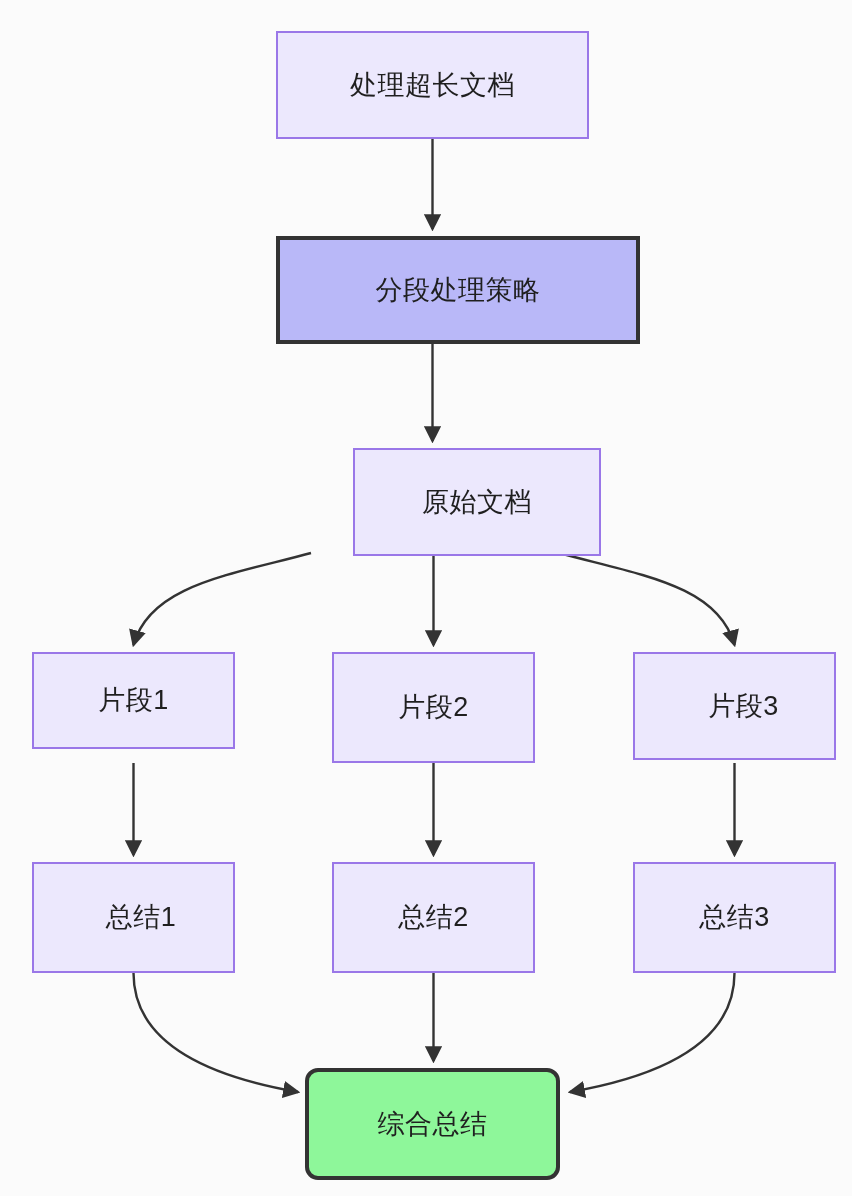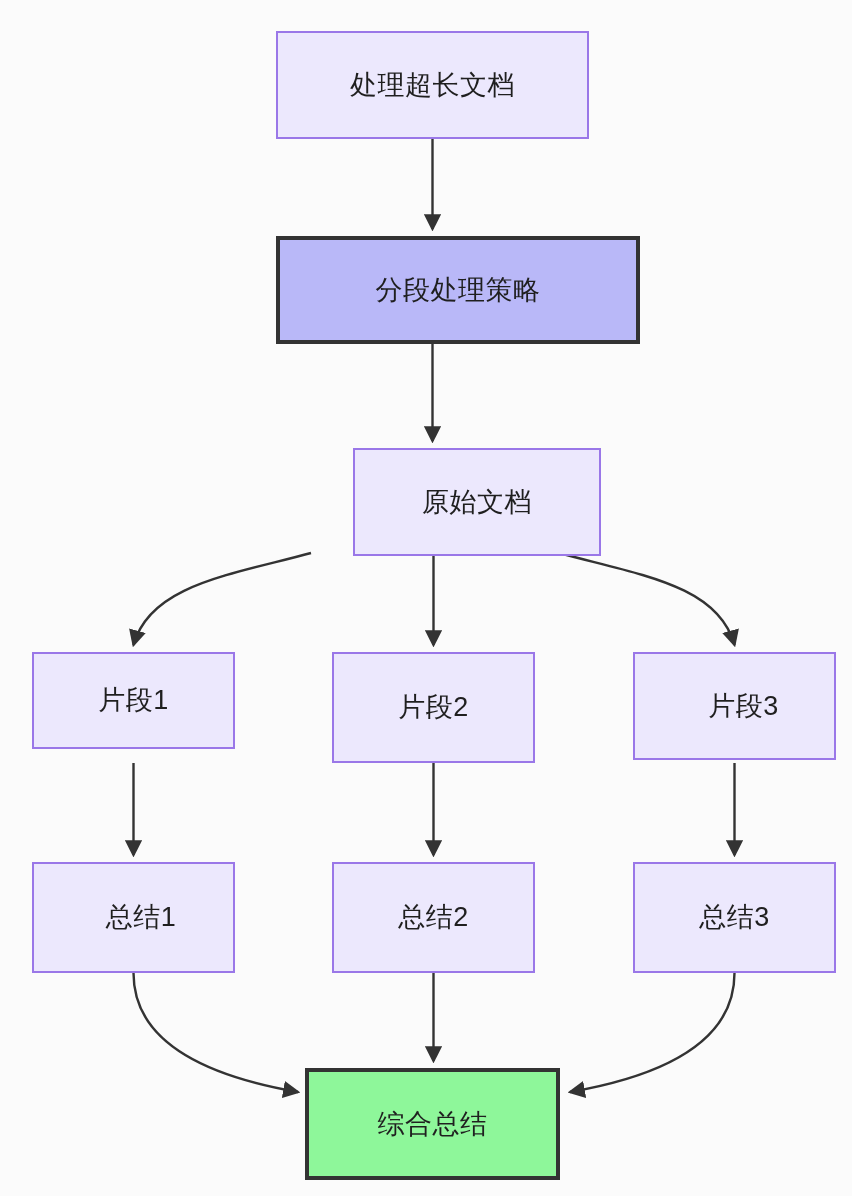--- a/index.html
+++ b/index.html
@@ -91,17 +91,17 @@
   <div class="node std" style="left:32px;top:862px;width:203px;height:111px;padding-left:15px;">
     <span>总结1</span>
   </div>
   <div class="node std" style="left:332px;top:862px;width:203px;height:111px;">
     <span>总结2</span>
   </div>
   <div class="node std" style="left:633px;top:862px;width:203px;height:111px;">
     <span>总结3</span>
   </div>
 
-  <div class="node final" style="left:305px;top:1068px;width:255px;height:112px;">
+  <div class="node final" style="left:305px;top:1068px;width:255px;height:112px;border-radius:13px;">
     <span>综合总结</span>
   </div>
 
 </div>
 
 </body></html>

